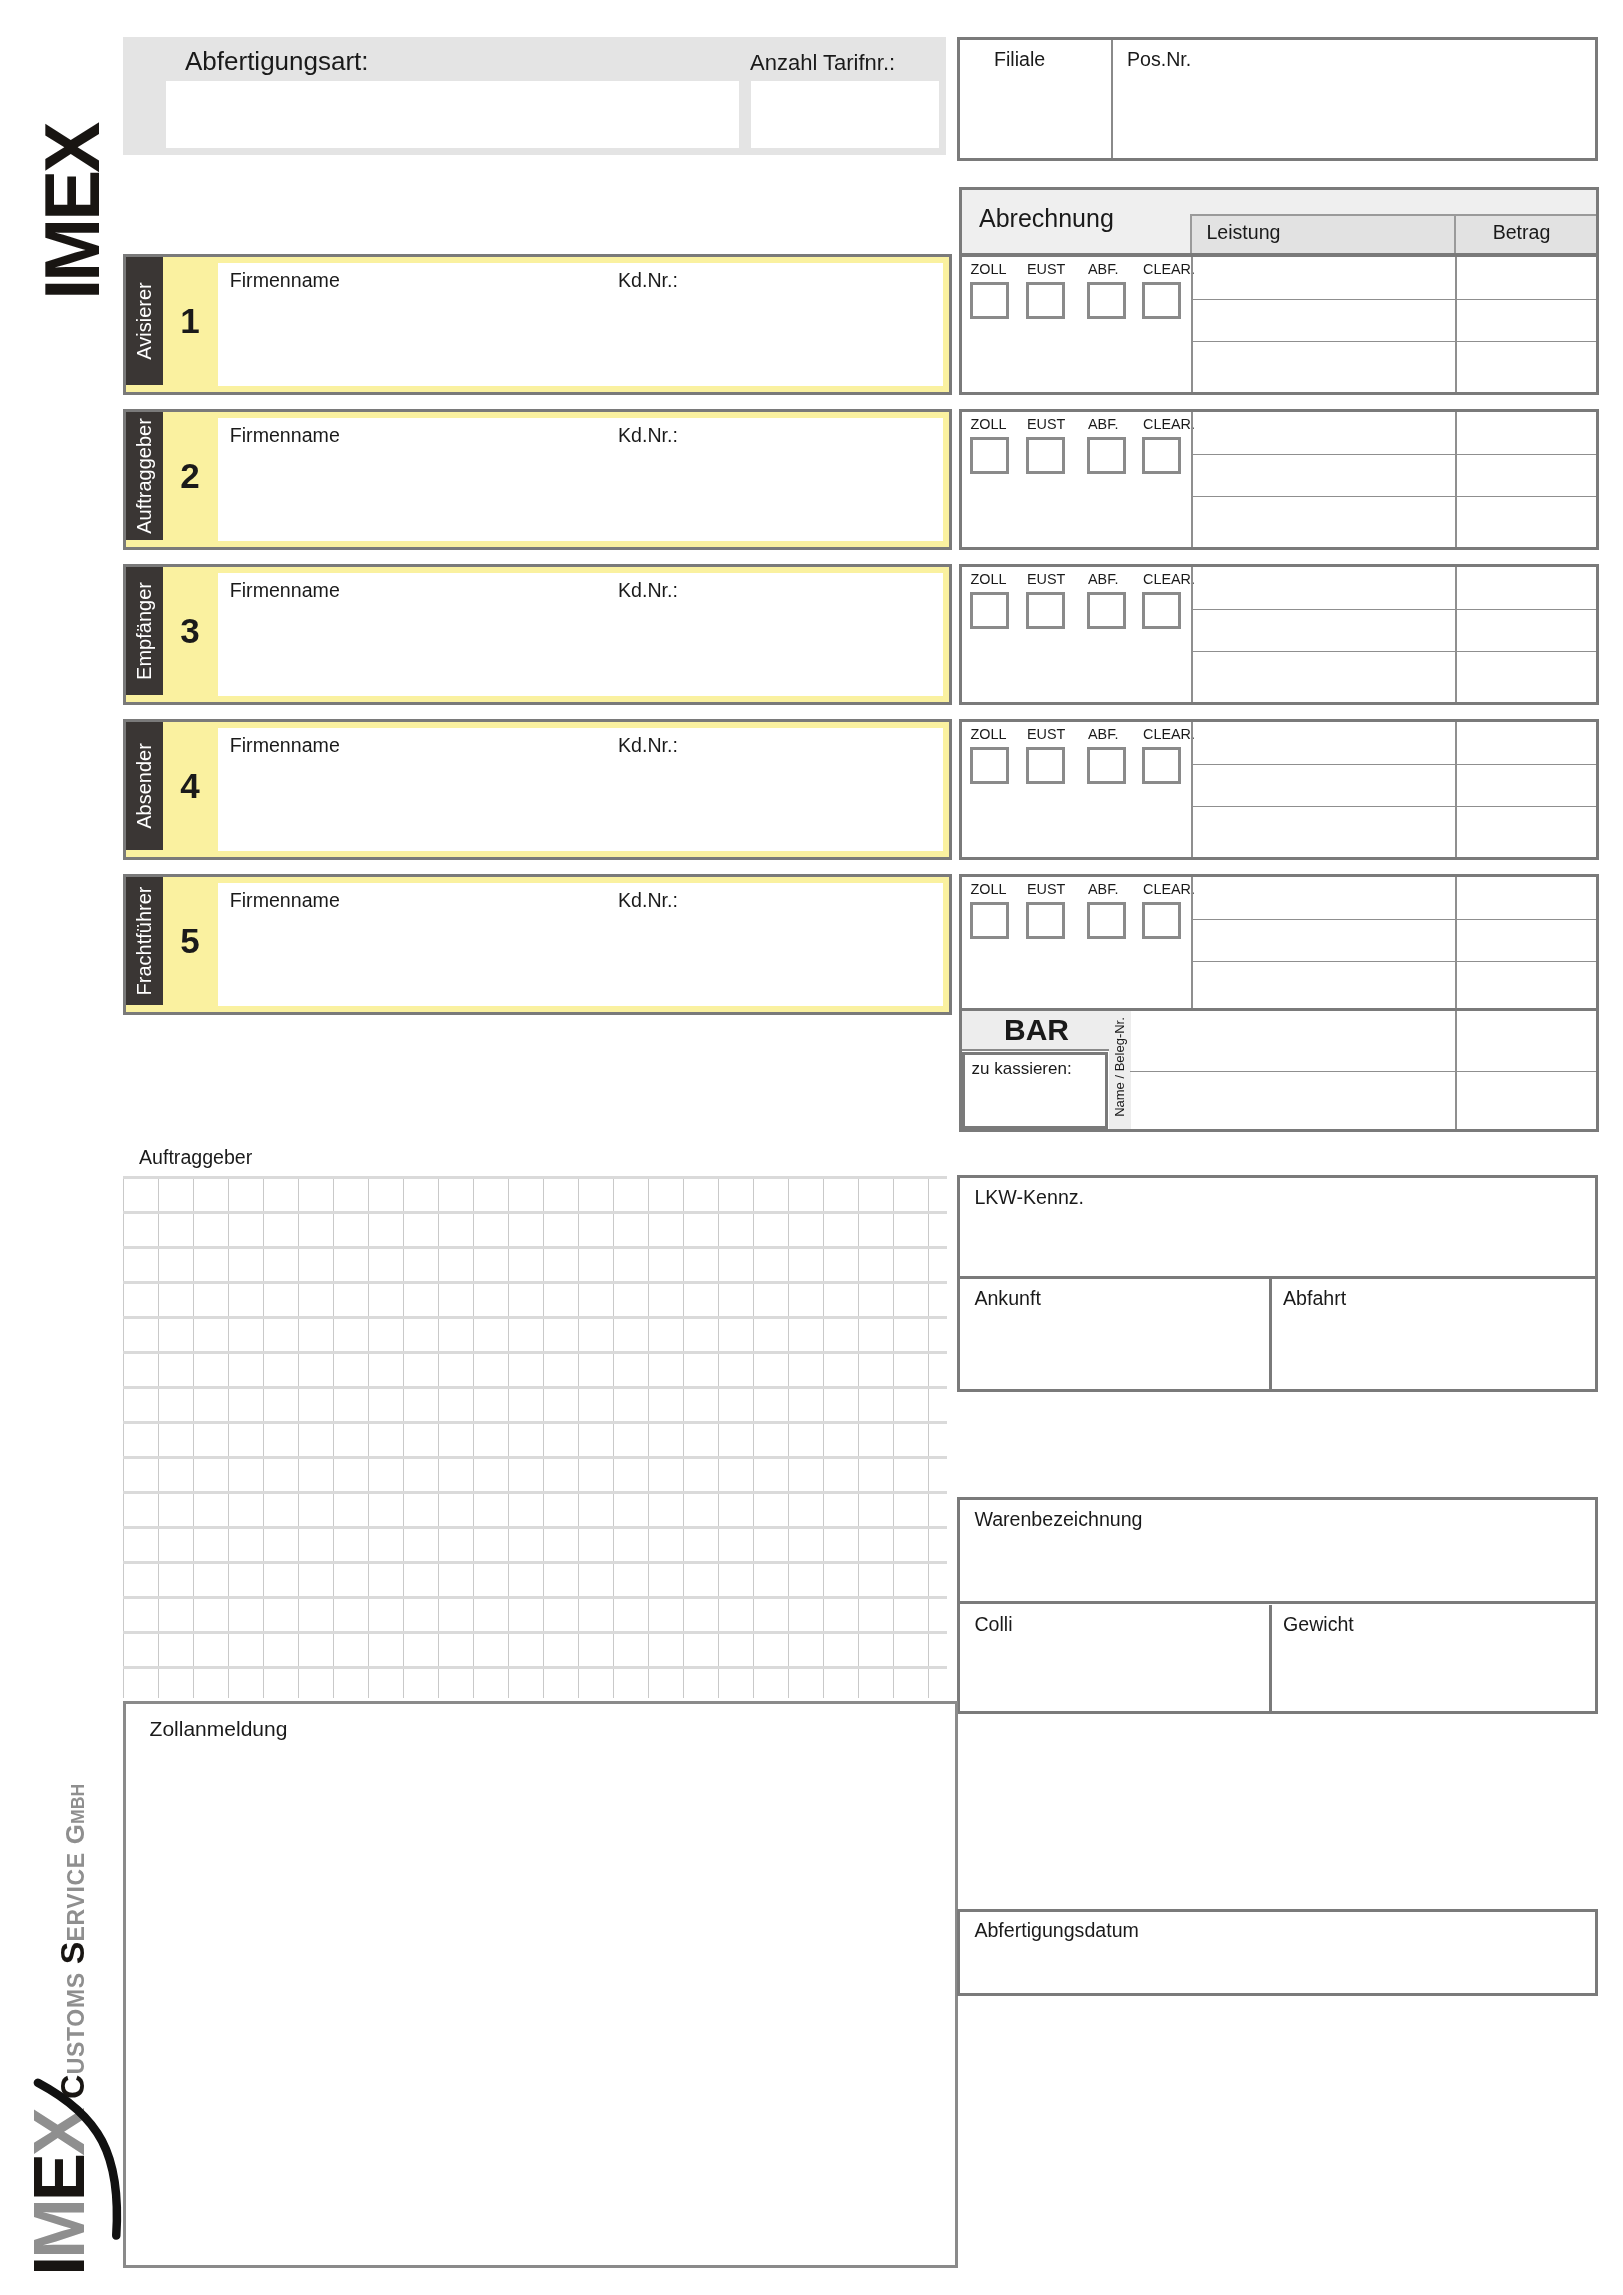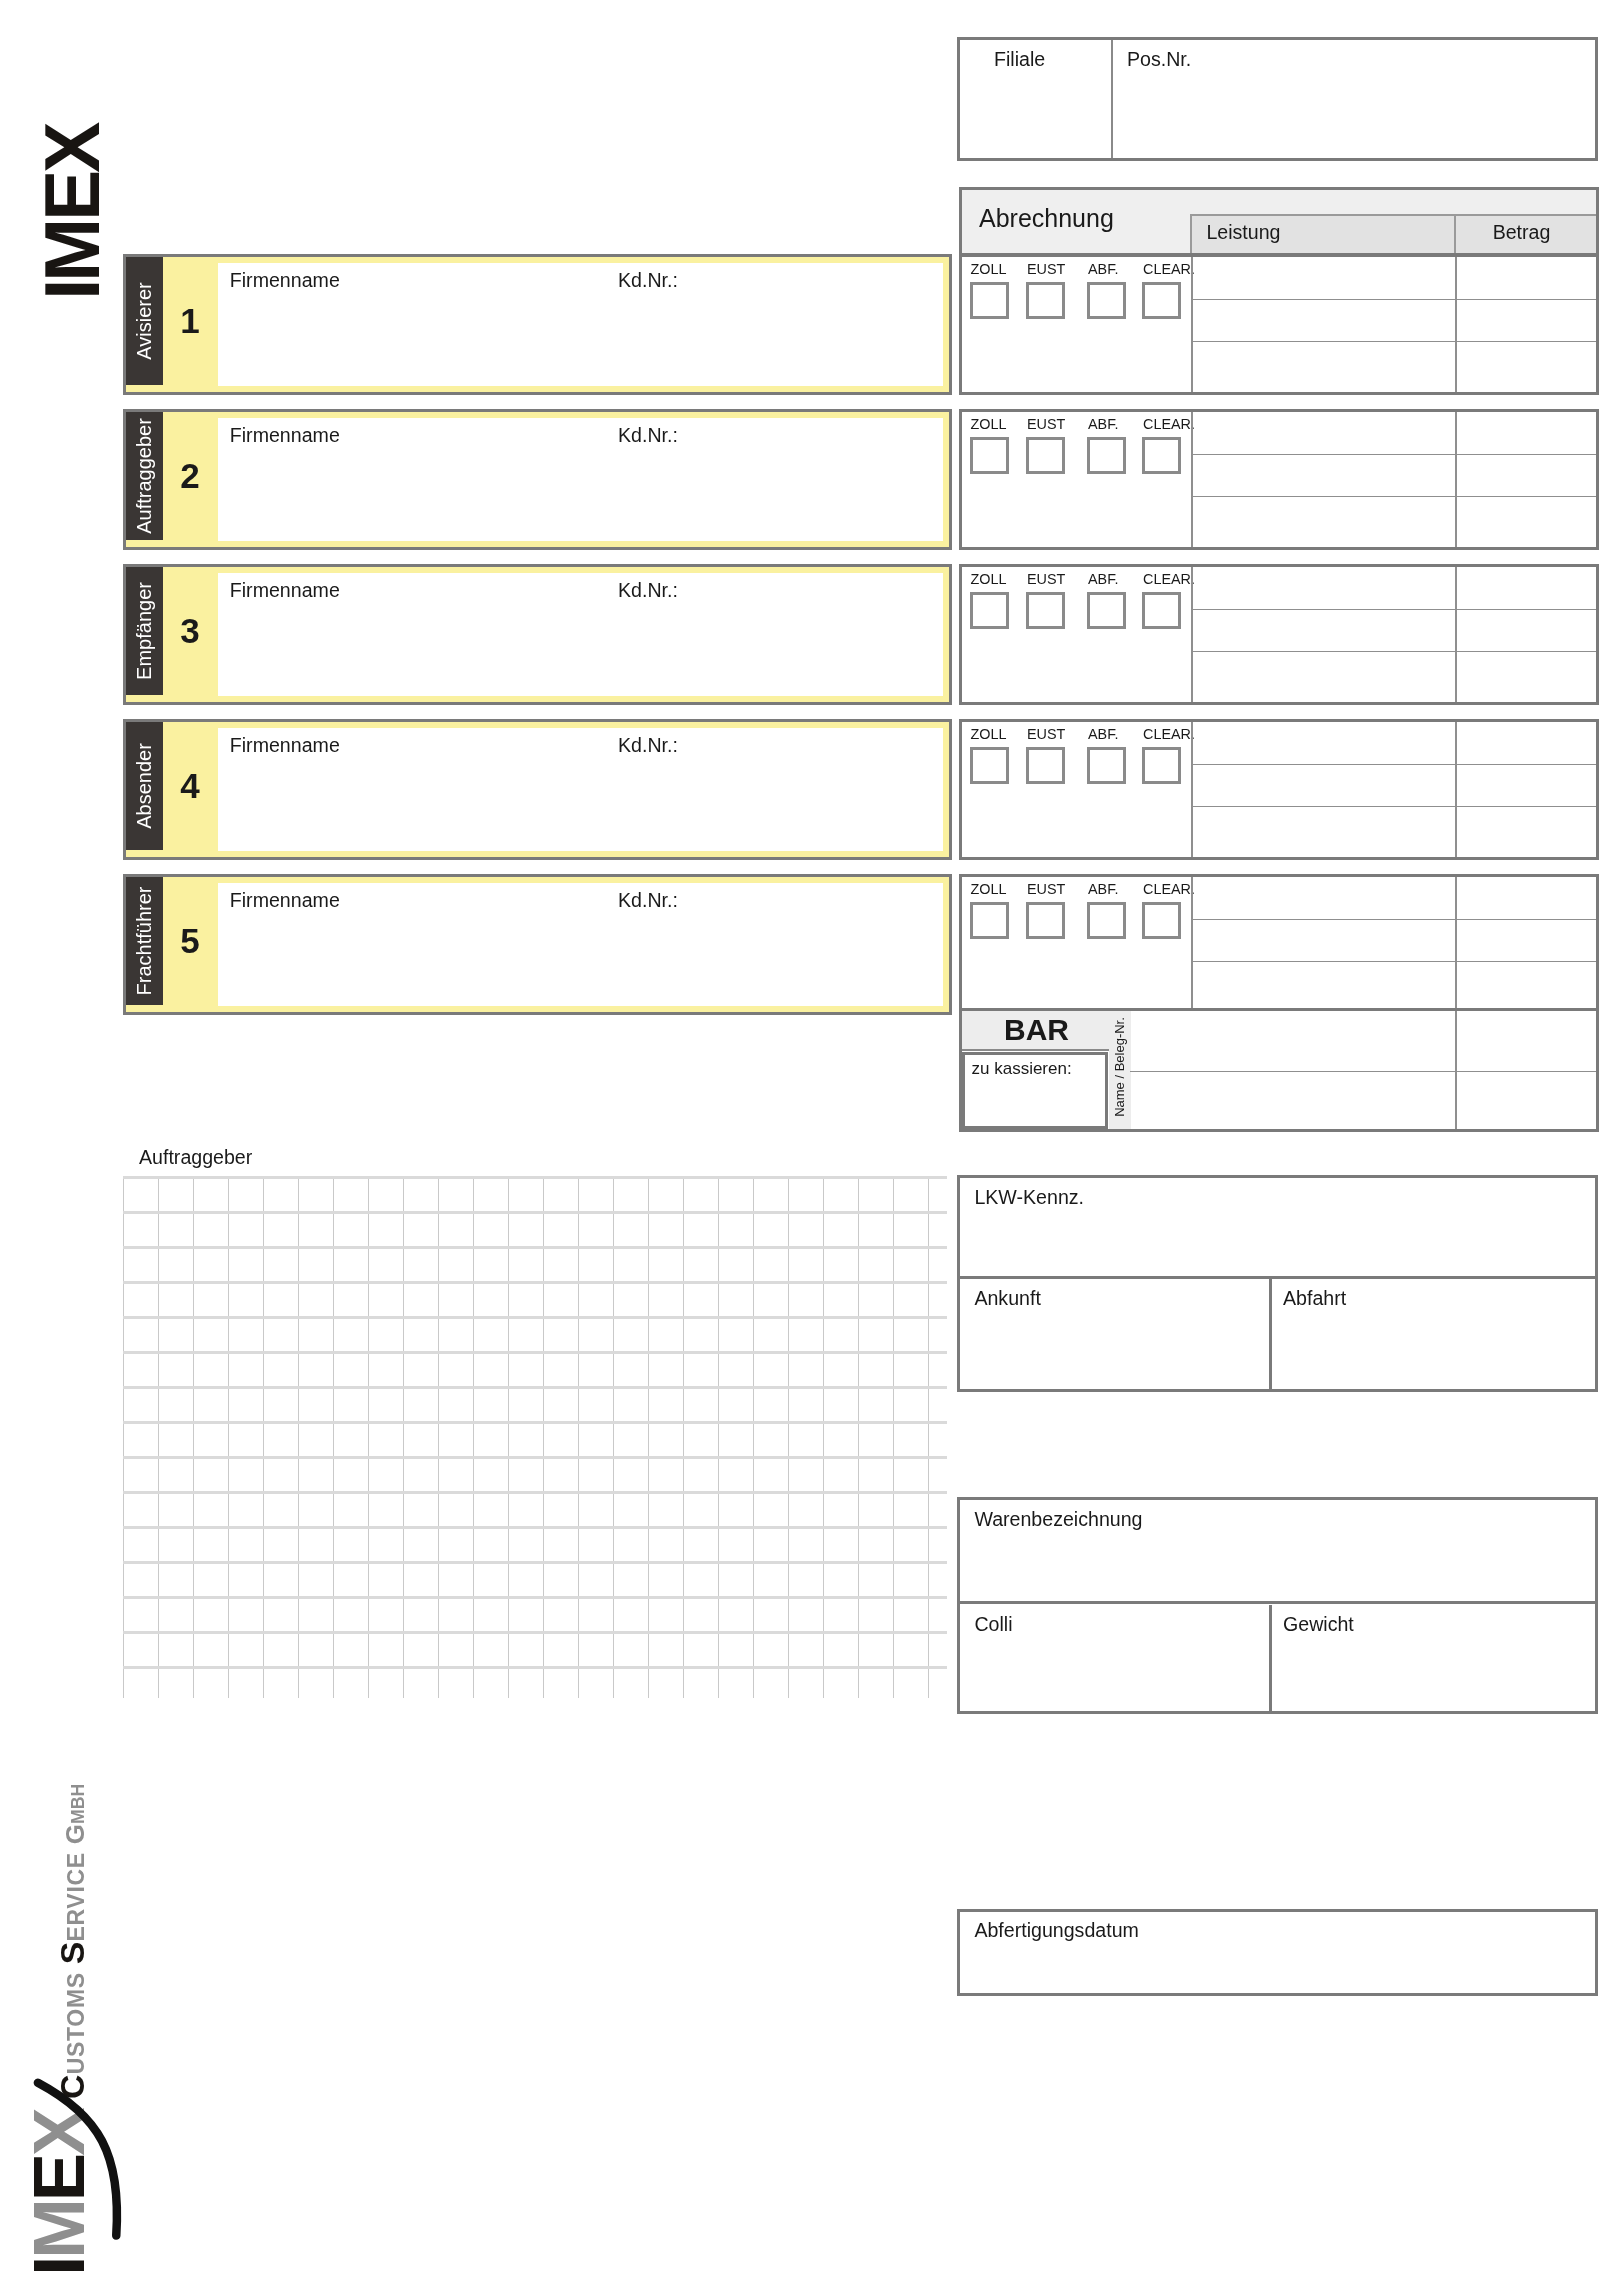--- a/index.html
+++ b/index.html
@@ -119,20 +119,26 @@
 </style>
 </head>
 <body>
 
 <div id="page">
 
   <div class="abs" id="logo-top">
     <div class="vt">IMEX</div>
   </div>
 
+  <div class="abs" id="hdr">
+    <span class="lbl t1">Abfertigungsart:</span>
+    <span class="lbl t2">Anzahl Tarifnr.:</span>
+    <div class="abs in1"></div>
+    <div class="abs in2"></div>
+  </div>
 
   <div class="abs thick" id="filiale">
     <span class="lbl f">Filiale</span>
     <span class="lbl p">Pos.Nr.</span>
     <div class="abs div"></div>
     <div class="cell" style="left:0;top:0;width:151px;bottom:0;"></div>
     <div class="cell" style="left:153px;top:0;right:0;bottom:0;"></div>
   </div>
 
   <div class="abs" id="abkhdr">
@@ -338,20 +344,23 @@
     <span class="lbl l1">Warenbezeichnung</span>
     <div class="cell" style="left:0;top:0;right:0;height:101px;"></div>
     <div class="hdv"></div>
     <div class="vdv"></div>
     <span class="lbl l2">Colli</span>
     <span class="lbl l3">Gewicht</span>
     <div class="cell" style="left:0;top:105px;width:309px;bottom:0;"></div>
     <div class="cell" style="left:311px;top:105px;right:0;bottom:0;"></div>
   </div>
 
+  <div class="abs" id="zoll">
+    <span class="lbl">Zollanmeldung</span>
+  </div>
 
   <div class="abs thick" id="datum">
     <span class="lbl">Abfertigungsdatum</span>
   </div>
 
   <div class="abs" id="logo-bot">
     <div class="vt">
       <span class="imex k">I</span>
         <span class="imex g">M</span>
         <span class="imex k">E</span>

